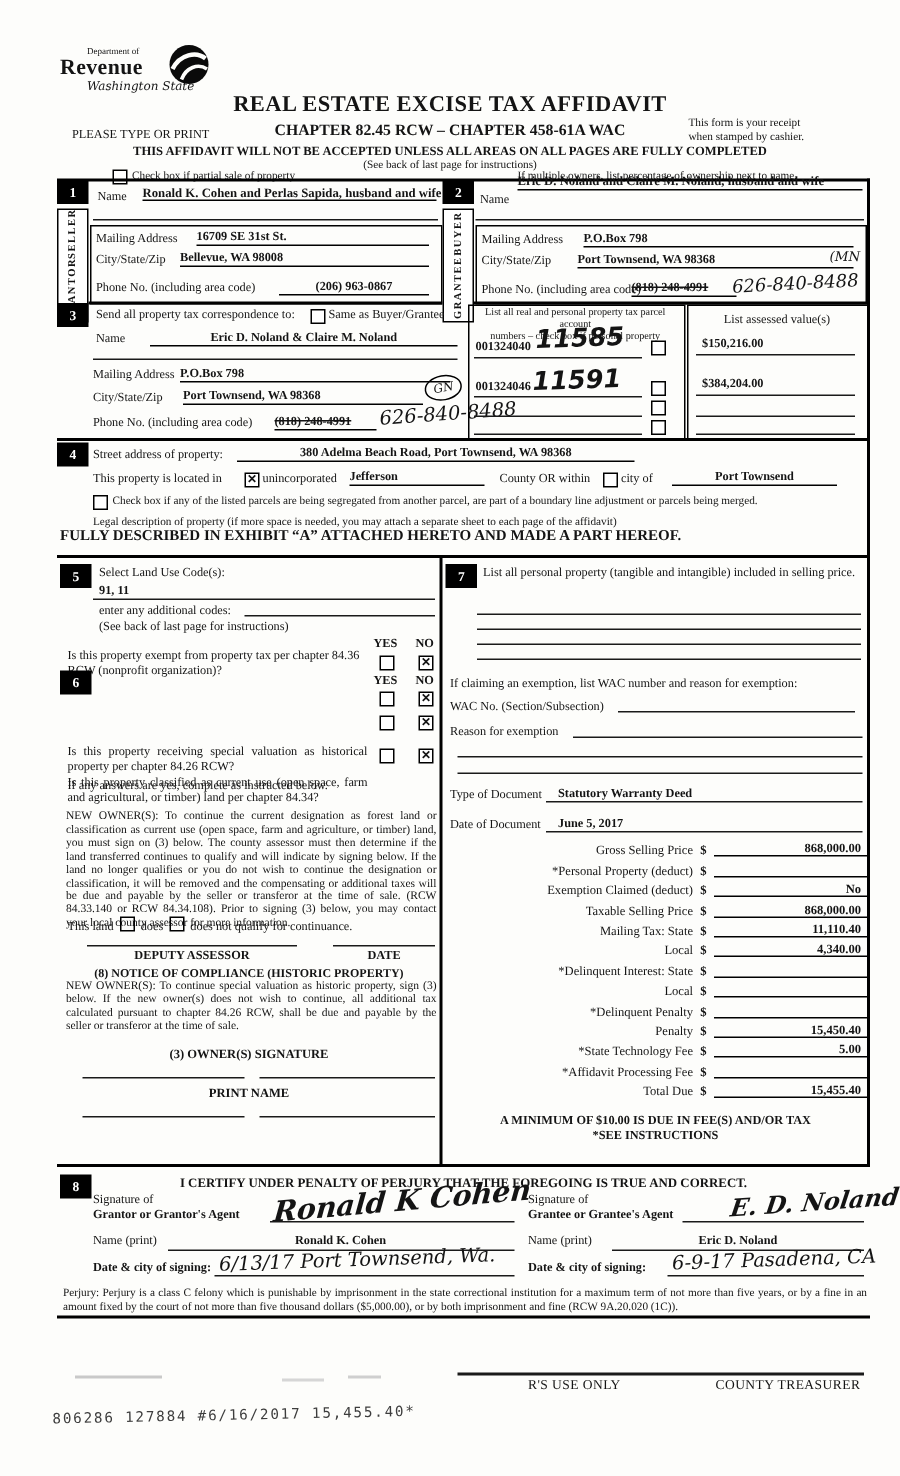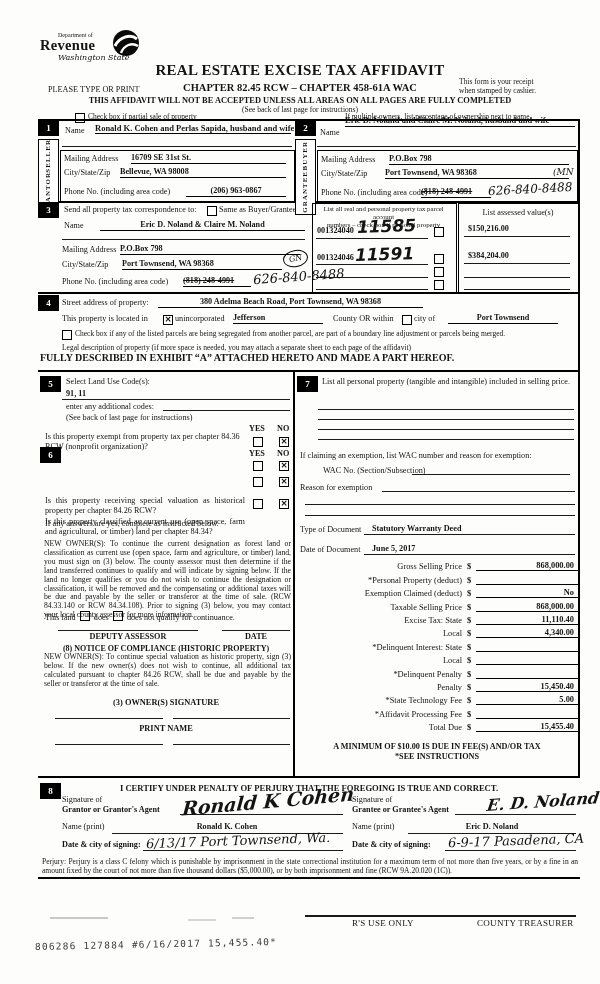--- a/index.html
+++ b/index.html
@@ -224,21 +224,21 @@
   <div class="line" style="left:55px;top:744px;width:108px;"></div>
   <div class="line" style="left:173px;top:744px;width:117px;"></div>
 
   <div class="secnum" style="left:297px;top:376px;">7</div>
   <div class="abs t8" style="left:322px;top:377px;width:252px;">List all personal property (tangible and intangible) included in selling price.</div>
   <div class="line" style="left:318px;top:409px;width:256px;"></div>
   <div class="line" style="left:318px;top:419px;width:256px;"></div>
   <div class="line" style="left:318px;top:429px;width:256px;"></div>
   <div class="line" style="left:318px;top:439px;width:256px;"></div>
   <div class="abs t8" style="left:300px;top:451px;width:276px;">If claiming an exemption, list WAC number and reason for exemption:</div>
-  <span class="abs t8" style="left:300px;top:466px;margin-left:23px;">WAC No. (Section/Subsection)</span>
+  <span class="abs t8" style="left:300px;top:466px;">WAC No. (Section/Subsection)</span>
   <div class="line" style="left:412px;top:474px;width:158px;"></div>
   <span class="abs t8" style="left:300px;top:483px;">Reason for exemption</span>
   <div class="line" style="left:382px;top:491px;width:193px;"></div>
   <div class="line" style="left:305px;top:504px;width:270px;"></div>
   <div class="line" style="left:305px;top:515px;width:270px;"></div>
   <span class="abs t8" style="left:300px;top:525px;">Type of Document</span>
   <span class="abs b t8" style="left:372px;top:524px;">Statutory Warranty Deed</span>
   <div class="line" style="left:364px;top:534px;width:211px;"></div>
   <span class="abs t8" style="left:300px;top:545px;">Date of Document</span>
   <span class="abs b t8" style="left:372px;top:544px;">June 5, 2017</span>
@@ -259,21 +259,21 @@
         <span class="feelabel">Exemption Claimed (deduct)</span>
         <span class="feedollar">$</span>
         <span class="feeval">No</span>
       </div>
     <div class="feerow">
         <span class="feelabel">Taxable Selling Price</span>
         <span class="feedollar">$</span>
         <span class="feeval">868,000.00</span>
       </div>
     <div class="feerow">
-        <span class="feelabel">Excise Tax:  State</span>
+        <span class="feelabel">Mailing Tax:  State</span>
         <span class="feedollar">$</span>
         <span class="feeval">11,110.40</span>
       </div>
     <div class="feerow">
         <span class="feelabel">Local</span>
         <span class="feedollar">$</span>
         <span class="feeval">4,340.00</span>
       </div>
     <div class="feerow">
         <span class="feelabel">*Delinquent Interest:  State</span>

